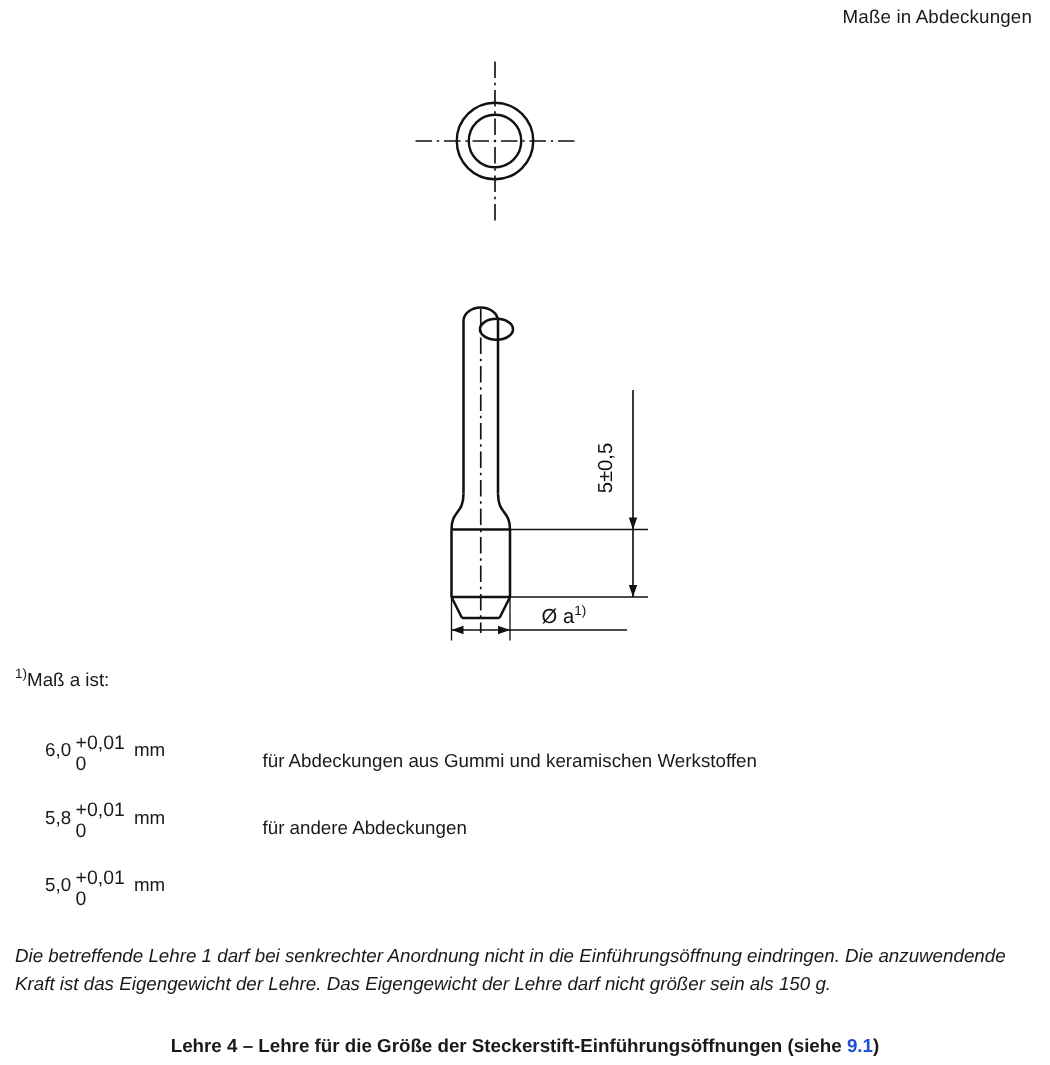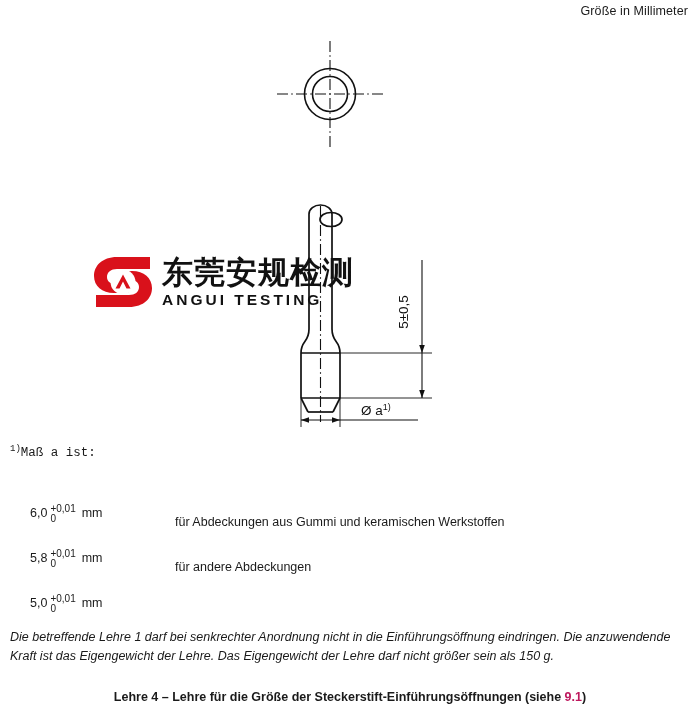--- a/index.html
+++ b/index.html
@@ -83,53 +83,52 @@
     font-family: "Liberation Sans", sans-serif;
   }
 
   
   .footnote-head {
     position: absolute;
     left: 10px;
     top: 444px;
     font-size: 12.5px;
     white-space: nowrap;
-    font-family: Liberation Mono, monospace;
   }
   .footnote-head .sup {
     font-size: 9px;
     vertical-align: 5px;
   }
 
   .tol-table {
     position: absolute;
     left: 30px;
     top: 484px;
     width: 640px;
   }
   .tol-row {
     height: 45px;
     display: flex;
-    align-items: flex-end;
+    align-items: center;
   }
   .tol-value {
     width: 145px;
     flex: 0 0 auto;
     font-size: 12.5px;
     white-space: nowrap;
     display: flex;
     align-items: baseline;
   }
   .tol-num {
     display: inline-block;
   }
   .tol-frac {
     display: inline-flex;
     flex-direction: column;
-    font-size: 10px;
+    font-size: 13px;
     line-height: 1.02;
     margin: 0 6px 0 3px;
     position: relative;
     top: -5px;
   }
   .tol-frac .hi { display: block; }
   .tol-frac .lo { display: block; }
   .tol-unit {
     display: inline-block;
   }
@@ -155,30 +154,30 @@
     position: absolute;
     left: 0;
     top: 690px;
     width: 700px;
     text-align: center;
     font-size: 12.5px;
     font-weight: 700;
     white-space: nowrap;
   }
   .caption .link {
-    color: #be185d;
+    color: #1d4ed8;
     font-weight: 700;
   }
 </style>
 </head>
 <body>
 
 <div class="page">
 
-  <div class="units-note">Größe in Millimeter</div>
+  <div class="units-note">Maße in Abdeckungen</div>
 
   <div class="drawing">
     <svg width="700" height="420" viewBox="0 0 700 420" xmlns="http://www.w3.org/2000/svg">
 
       <g>
 
         <line x1="277" y1="72" x2="383" y2="72" stroke="#111" stroke-width="1.1" stroke-dasharray="11,3.2,1.6,3.2"></line>
 
         <line x1="330" y1="19" x2="330" y2="125" stroke="#111" stroke-width="1.1" stroke-dasharray="11,3.2,1.6,3.2"></line>
 
@@ -244,40 +243,20 @@
         <polygon points="301,398 309,395.2 309,400.8" fill="#111"></polygon>
 
         <polygon points="340,398 332,395.2 332,400.8" fill="#111"></polygon>
 
         <text x="361" y="393" font-family="Liberation Sans, sans-serif" font-size="13.5" fill="#111"><tspan>Ø a</tspan><tspan dy="-5" font-size="9">1)</tspan></text>
       </g>
 
     </svg>
   </div>
 
-  <div class="watermark">
-    <div class="logo-mark">
-      <svg width="60" height="58" viewBox="0 0 60 58" xmlns="http://www.w3.org/2000/svg">
-
-        <path d="M 57 4 L 24 4 C 9 4 1 13 1 23 C 1 33 9 40 21 40
-                 L 36 40 L 36 31 L 22 31 C 17 31 14 28 14 24
-                 C 14 19 18 16 24 16 L 57 16 Z" fill="#d9111b"></path>
-        <path d="M 3 54 L 36 54 C 51 54 59 45 59 35 C 59 25 51 18 39 18
-                 L 24 18 L 24 27 L 38 27 C 43 27 46 30 46 34
-                 C 46 39 42 42 36 42 L 3 42 Z" fill="#d9111b"></path>
-
-        <circle cx="30" cy="29" r="12.5" fill="#ffffff"></circle>
-        <path d="M 22.5 35.5 L 30 21.5 L 37.5 35.5 L 33.5 35.5 L 30 28.5 L 26.5 35.5 Z" fill="#d9111b"></path>
-      </svg>
-    </div>
-    <div class="logo-text">
-      <span class="logo-cn">东莞安规检测</span>
-      <span class="logo-en">ANGUI TESTING</span>
-    </div>
-  </div>
 
   <div class="footnote-head">
     <span class="sup">1)</span><span>Maß a ist:</span>
   </div>
 
   <div class="tol-table">
 
     <div class="tol-row">
       <div class="tol-value">
         <span class="tol-num">6,0</span>

